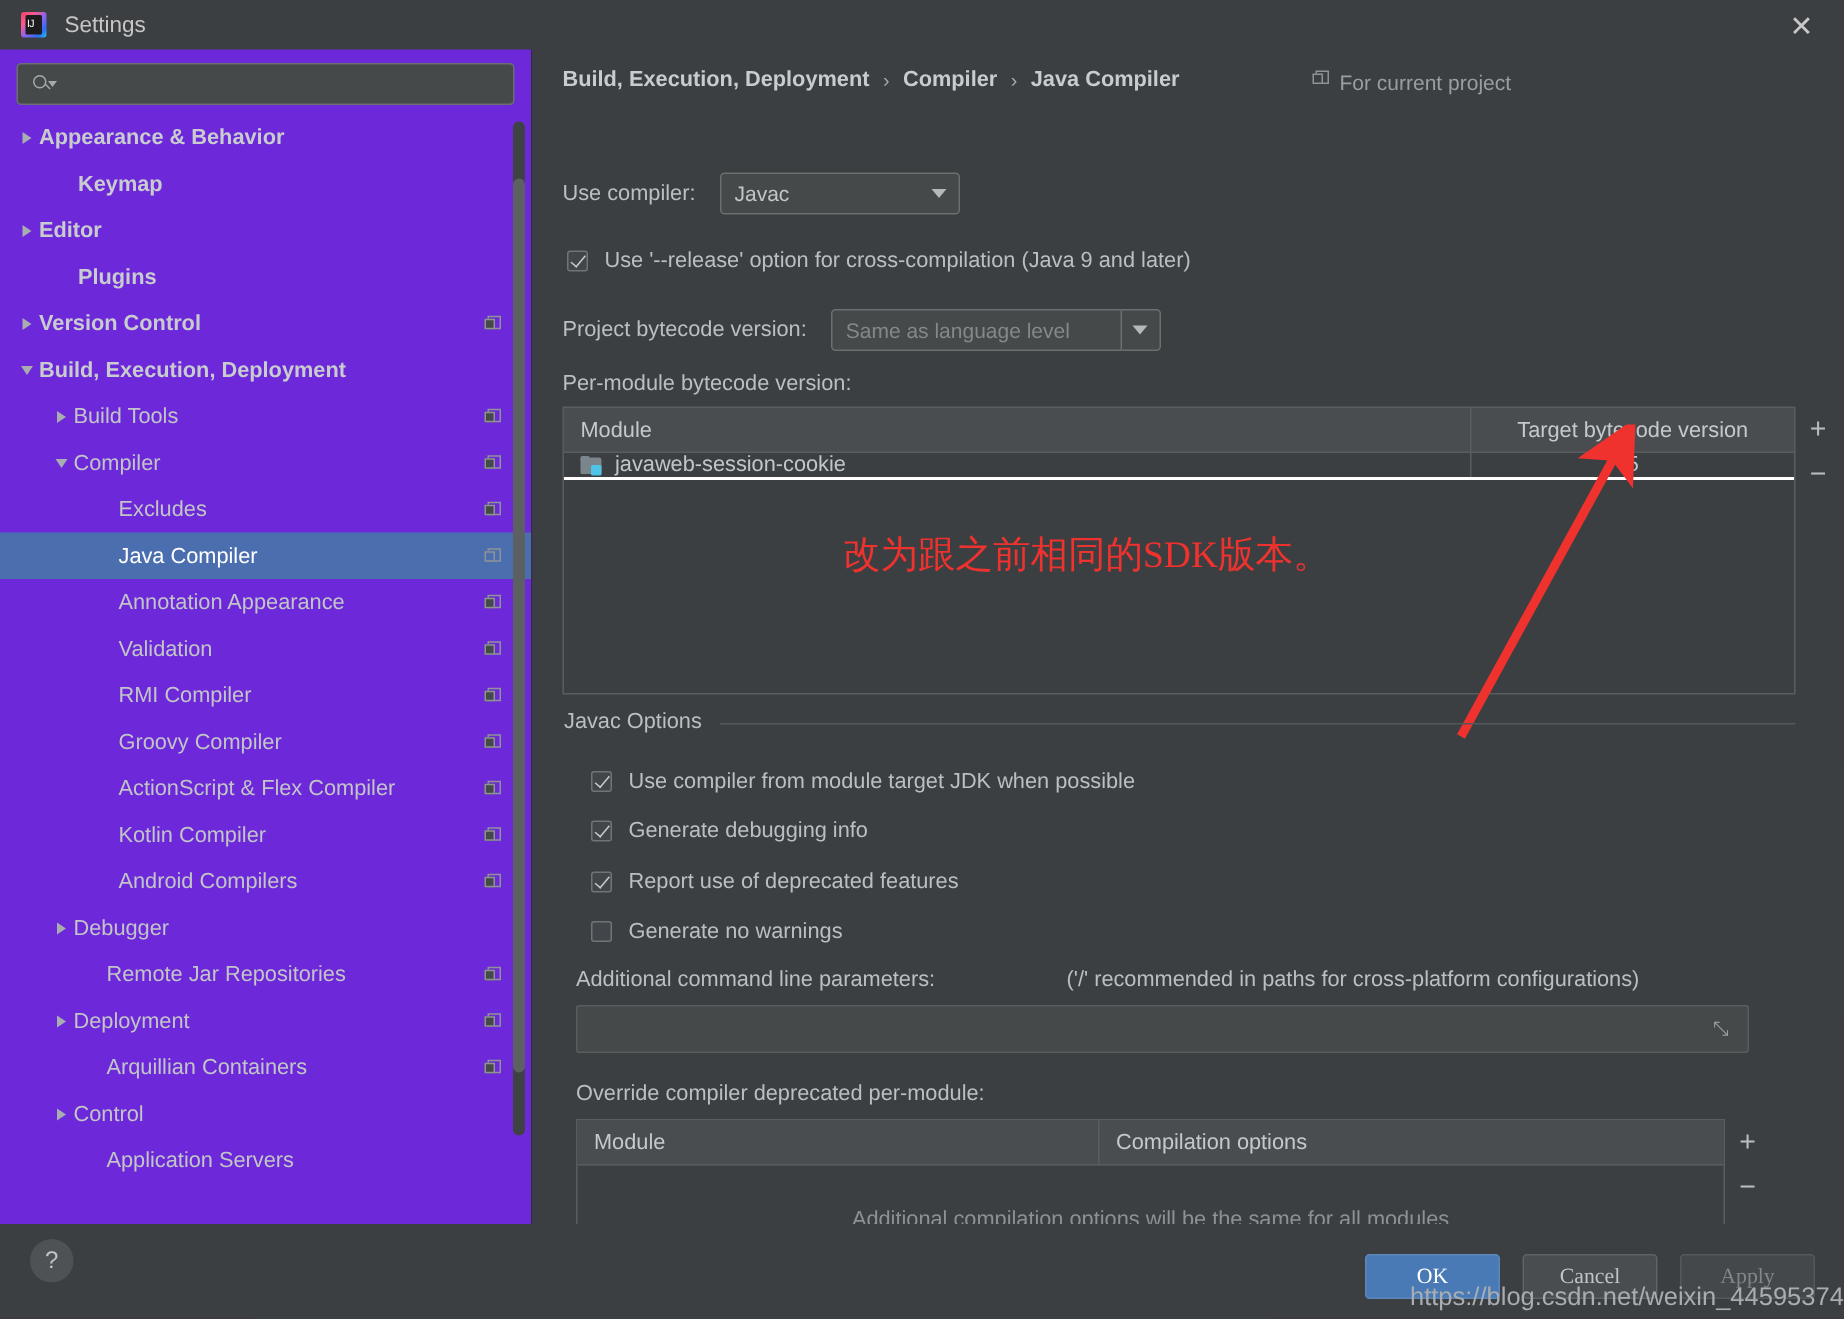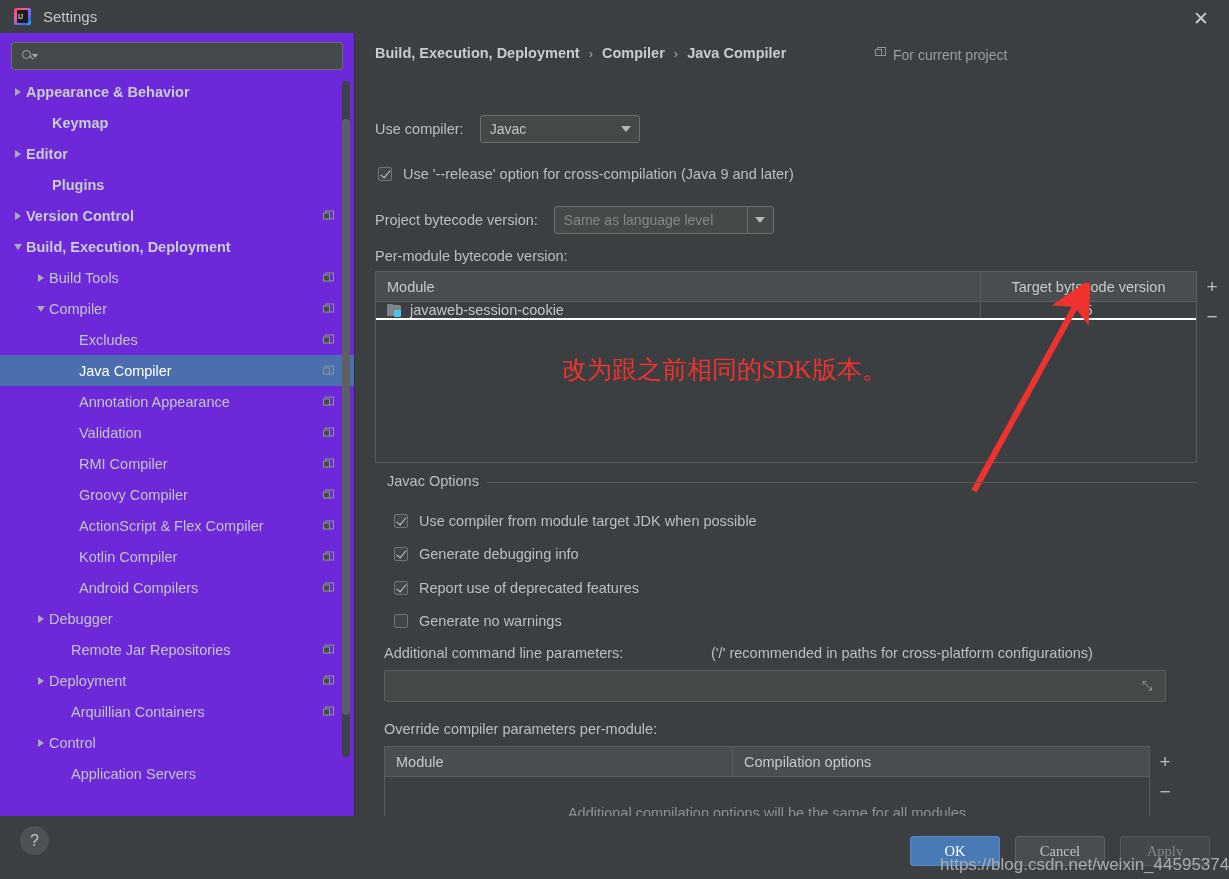--- a/index.html
+++ b/index.html
@@ -240,21 +240,21 @@
     font-size: 25px; color: #f0322f; white-space: nowrap;
     font-family: Liberation Serif, serif;
   }
   .annot-arrow { position: absolute; left: 600px; top: 250px; pointer-events: none; }
 
   
   .group {
     position: absolute; left: 19px; top: 440px; width: 822px; height: 196px;
   }
   .group-title {
-    position: absolute; left: 12px; top: 0; font-size: 14.5px; color: #bcbfc1;
+    position: absolute; left: 1px; top: 0; font-size: 14.5px; color: #bcbfc1;
     background: #3c3f41; padding-right: 8px; z-index: 2;
   }
   .group-line {
     position: absolute; left: 105px; top: 9px; right: 0; height: 1px;
     background: #55585a;
   }
   .opt { position: absolute; left: 19px; }
   .opt1 { top: 40px; } .opt2 { top: 73px; } .opt3 { top: 107px; } .opt4 { top: 140px; }
   .addl-lbl { position: absolute; left: 9px; top: 172px; font-size: 14.5px; color: #bcbfc1; }
   .addl-hint { position: absolute; left: 336px; top: 172px; font-size: 14.5px; color: #bcbfc1; }
@@ -614,21 +614,21 @@
       </div>
 
       <div class="addl-lbl">Additional command line parameters:</div>
       <div class="addl-hint">('/' recommended in paths for cross-platform configurations)</div>
     </div>
 
     <div class="textfield">
       <span class="expand-icon">⤡</span>
     </div>
 
-    <div class="lbl-override">Override compiler parameters per-module:</div>
+    <div class="lbl-override">Override compiler deprecated per-module:</div>
 
     <div class="table2">
       <div class="t-head">
         <div class="th t2-c1">Module</div>
         <div class="th t2-c2">Compilation options</div>
       </div>
       <div class="t2-empty">Additional compilation options will be the same for all modules</div>
       <div class="side-btns">
         <div class="sbtn">+</div>
         <div class="sbtn">−</div>

